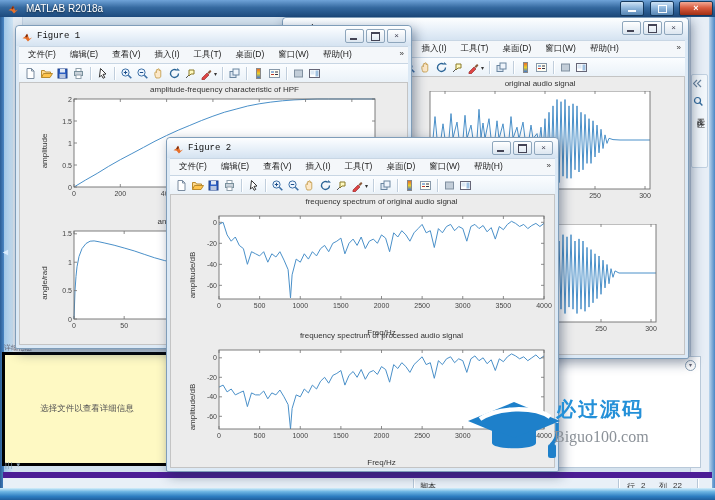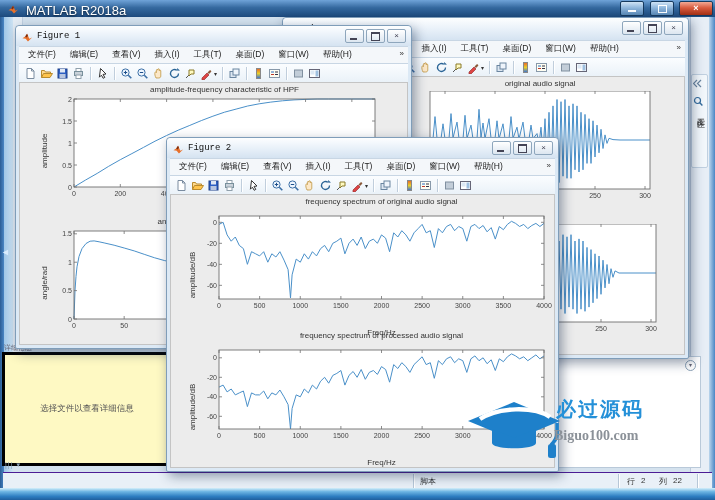--- a/index.html
+++ b/index.html
@@ -3,21 +3,21 @@
 <meta charset="utf-8">
 <style>
   html,body{margin:0;padding:0;}
   body{width:715px;height:500px;position:relative;overflow:hidden;
        font-family:"Liberation Sans",sans-serif;background:#d4e2ee;}
   .abs{position:absolute;}
 
   
   #main-titlebar{left:0;top:0;width:715px;height:17px;
     background:linear-gradient(#6fa3d8,#35699f 45%,#1d4a7e);color:#fff;}
-  #main-title{position:absolute;left:26px;top:3px;font-size:13px;text-shadow:0 1px 2px #123;}
+  #main-title{position:absolute;left:26px;top:3px;font-size:10px;text-shadow:0 1px 2px #123;}
   .mbtn{display:inline-block;height:13px;border:1px solid #163a5f;border-radius:2px;
     margin-left:1px;position:relative;vertical-align:top;}
   .mbtn.mm{width:22px;background:linear-gradient(#cfe3f5,#8fb6dc 45%,#5d8cba);}
   .mbtn.cl{width:32px;background:linear-gradient(#f2a995,#d95b3f 45%,#a33014);
     color:#fff;font-size:9px;text-align:center;line-height:12px;font-weight:bold;}
   .glyph-min{position:absolute;left:7px;bottom:3px;width:8px;height:2px;background:#fff;}
   .glyph-max{position:absolute;left:7px;top:3px;width:7px;height:6px;border:1px solid #fff;}
   #edge-left1{left:0;top:17px;width:4px;height:471px;background:linear-gradient(90deg,#2a5d96,#4a86c4);}
   #edge-left2{left:4px;top:17px;width:9px;height:471px;background:linear-gradient(90deg,#9ec6e8,#cfe4f4);}
   #edge-right{left:708px;top:17px;width:7px;height:471px;background:linear-gradient(90deg,#cfe4f4,#4a86c4);}
@@ -39,21 +39,21 @@
   #right-sidebar{left:690px;top:17px;width:18px;height:455px;background:#e7eef6;border-left:1px solid #bccadb;}
   #ws-tab{left:691px;top:74px;width:15px;height:92px;background:#f2f7fb;border:1px solid #c0d0e0;border-radius:2px;}
   #ws-label{left:694px;top:112px;writing-mode:vertical-rl;font-size:8px;color:#333;letter-spacing:1px;}
 
   
   #br-panel{left:558px;top:356px;width:141px;height:110px;background:#fff;border:1px solid #b9c9d9;}
   #br-chevron{position:absolute;right:4px;top:3px;width:9px;height:9px;border:1px solid #8aa0b4;
     border-radius:50%;font-size:6px;color:#667;text-align:center;line-height:8px;}
 
   
-  #status-bar{left:3px;top:472px;width:709px;height:16px;background:#e9f0f7;border-top:1px solid #4c1d95;font-size:8px;color:#333;}
+  #status-bar{left:3px;top:472px;width:709px;height:16px;background:#e9f0f7;border-top:6px solid #4c1d95;font-size:8px;color:#333;}
   .ssep{position:absolute;top:1px;bottom:1px;width:1px;background:#b7c7d7;box-shadow:1px 0 0 #fff;}
 
   
   .win{position:absolute;border:1px solid #7f9db9;border-radius:4px 4px 2px 2px;
     background:#dce9f5;box-shadow:3px 4px 12px rgba(20,40,70,.45);}
   .tbar{height:20px;display:flex;align-items:center;padding-left:6px;
     background:linear-gradient(#fdfeff,#e9f1f9 50%,#d5e3f1);border-radius:4px 4px 0 0;position:relative;}
   .tbar .wt{font-size:9px;color:#111;margin-left:4px;font-family:Liberation Mono, monospace;}
   .winbtns{position:absolute;right:5px;top:3px;display:flex;gap:2px;}
   .fbtn{width:17px;height:12px;border:1px solid #8ea6bc;border-radius:2px;
@@ -76,21 +76,21 @@
   .chart{position:absolute;}
   .chart svg{position:absolute;}
   .ct{position:absolute;top:0;height:11px;font-size:8px;color:#333;text-align:center;white-space:nowrap;}
   .yl{position:absolute;left:7px;top:56%;transform:translate(-50%,-50%) rotate(-90deg);
       font-size:8px;color:#333;white-space:nowrap;}
   .xl{position:absolute;bottom:0;text-align:center;font-size:8px;color:#333;}
 
   
   #watermark{left:468px;top:396px;width:245px;height:72px;z-index:60;pointer-events:none;}
   #wm-cn{position:absolute;left:88px;top:0px;font-size:20px;font-weight:bold;color:#2490d8;letter-spacing:2px;}
-  #wm-url{position:absolute;left:86px;top:32px;font-size:14px;font-weight:bold;color:#8b9198;
+  #wm-url{position:absolute;left:86px;top:32px;font-size:16px;font-weight:normal;color:#8b9198;
     font-family:"Liberation Serif",serif;}
 </style>
 </head>
 <body>
 
 <svg width="0" height="0" style="position:absolute">
   <defs>
     <linearGradient id="cbg" x1="0" y1="0" x2="0" y2="1">
       <stop offset="0" stop-color="#e8632a"></stop>
         <stop offset=".5" stop-color="#e8d02a"></stop>

